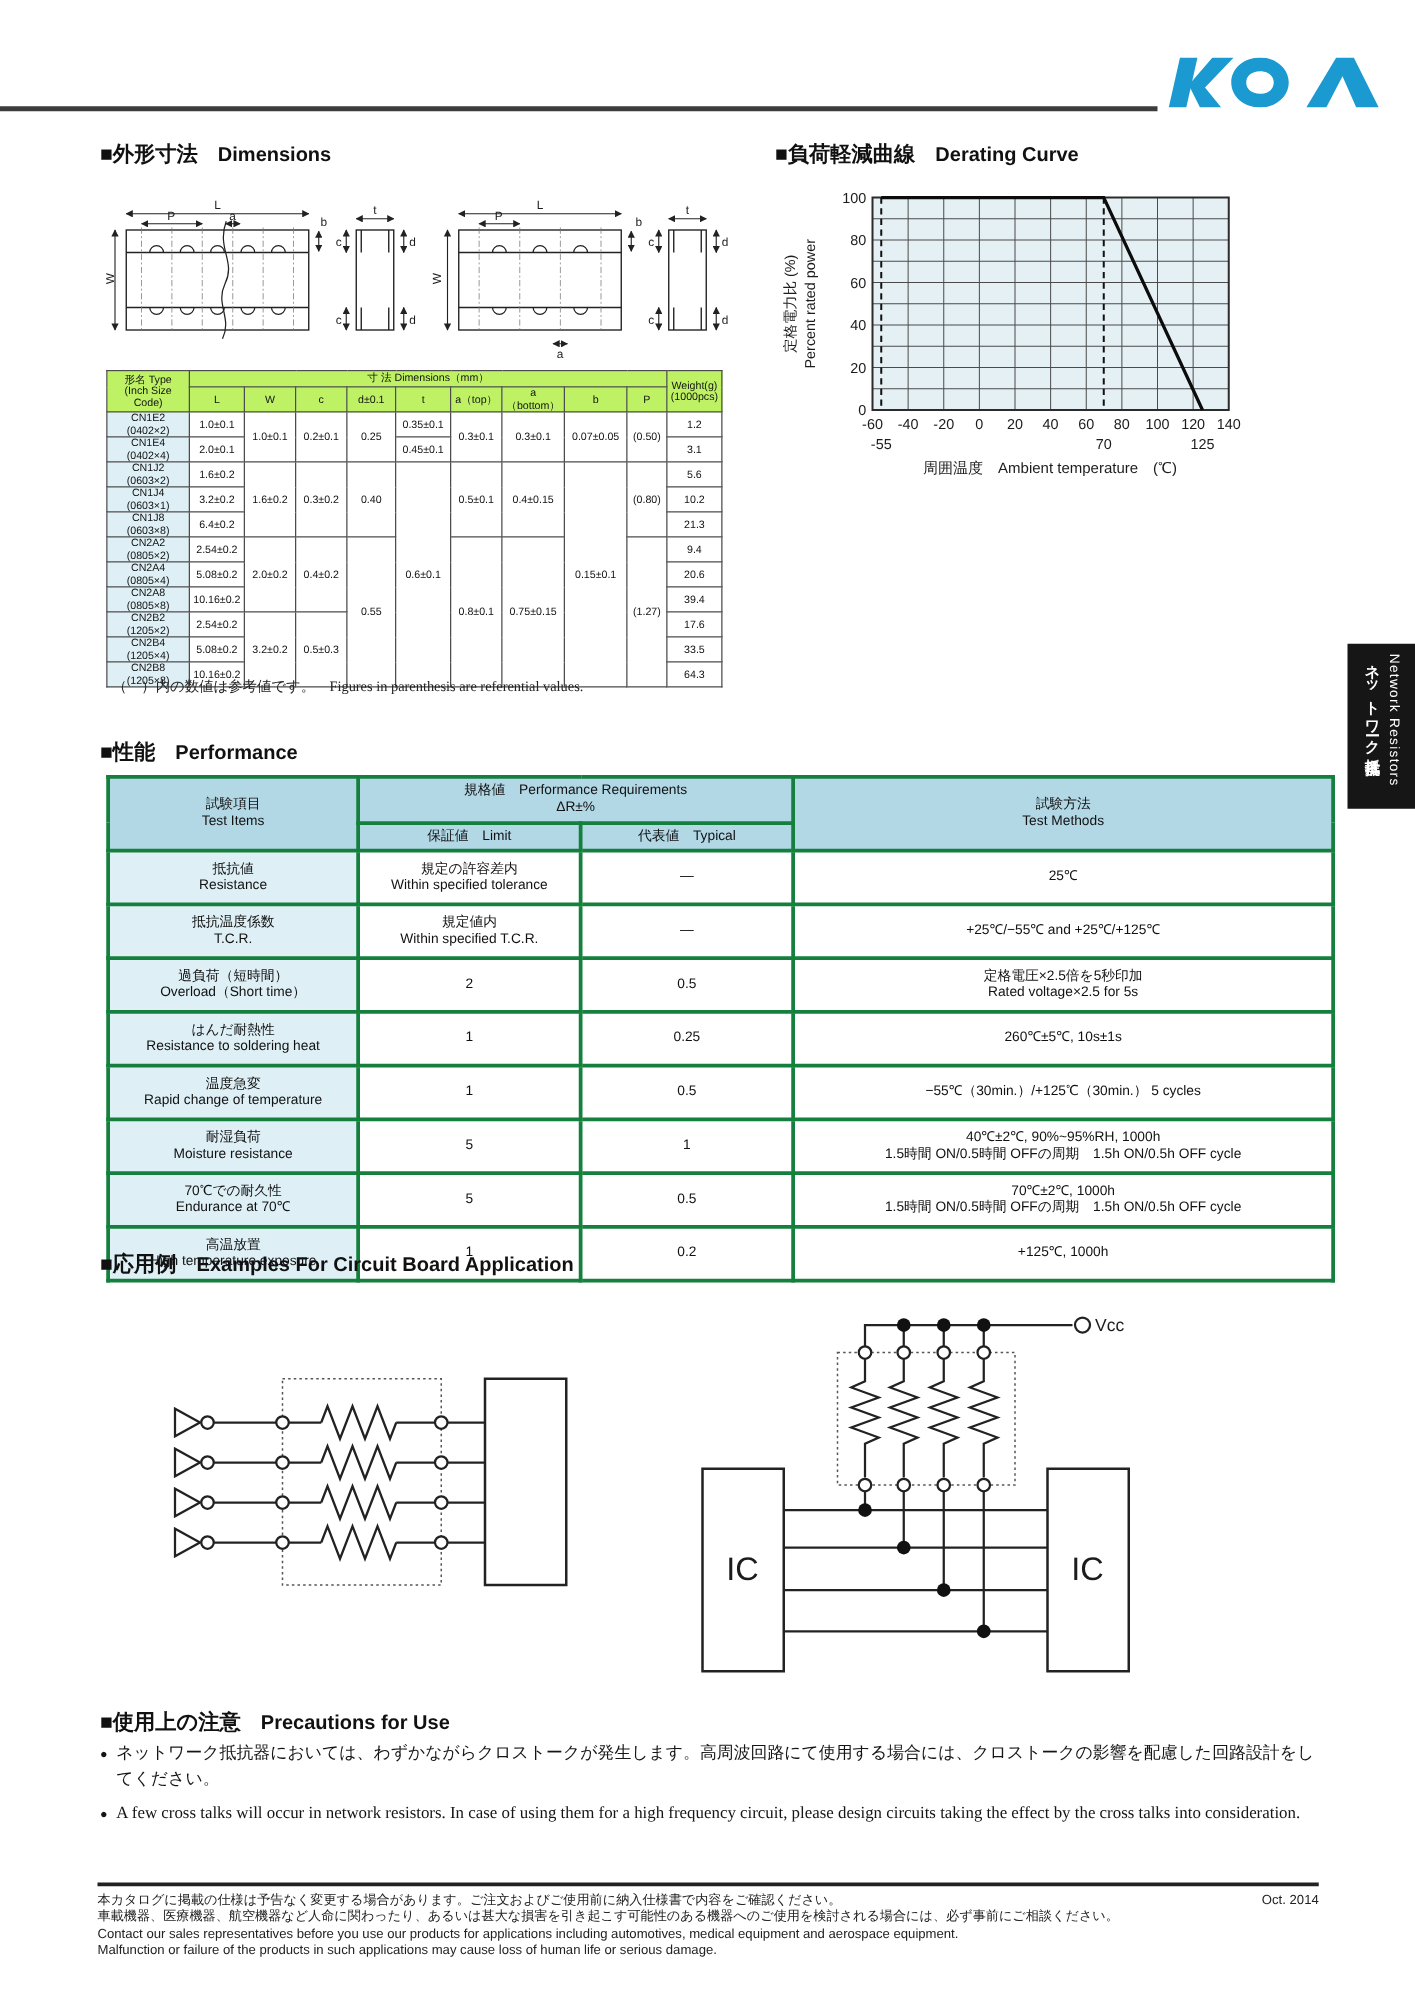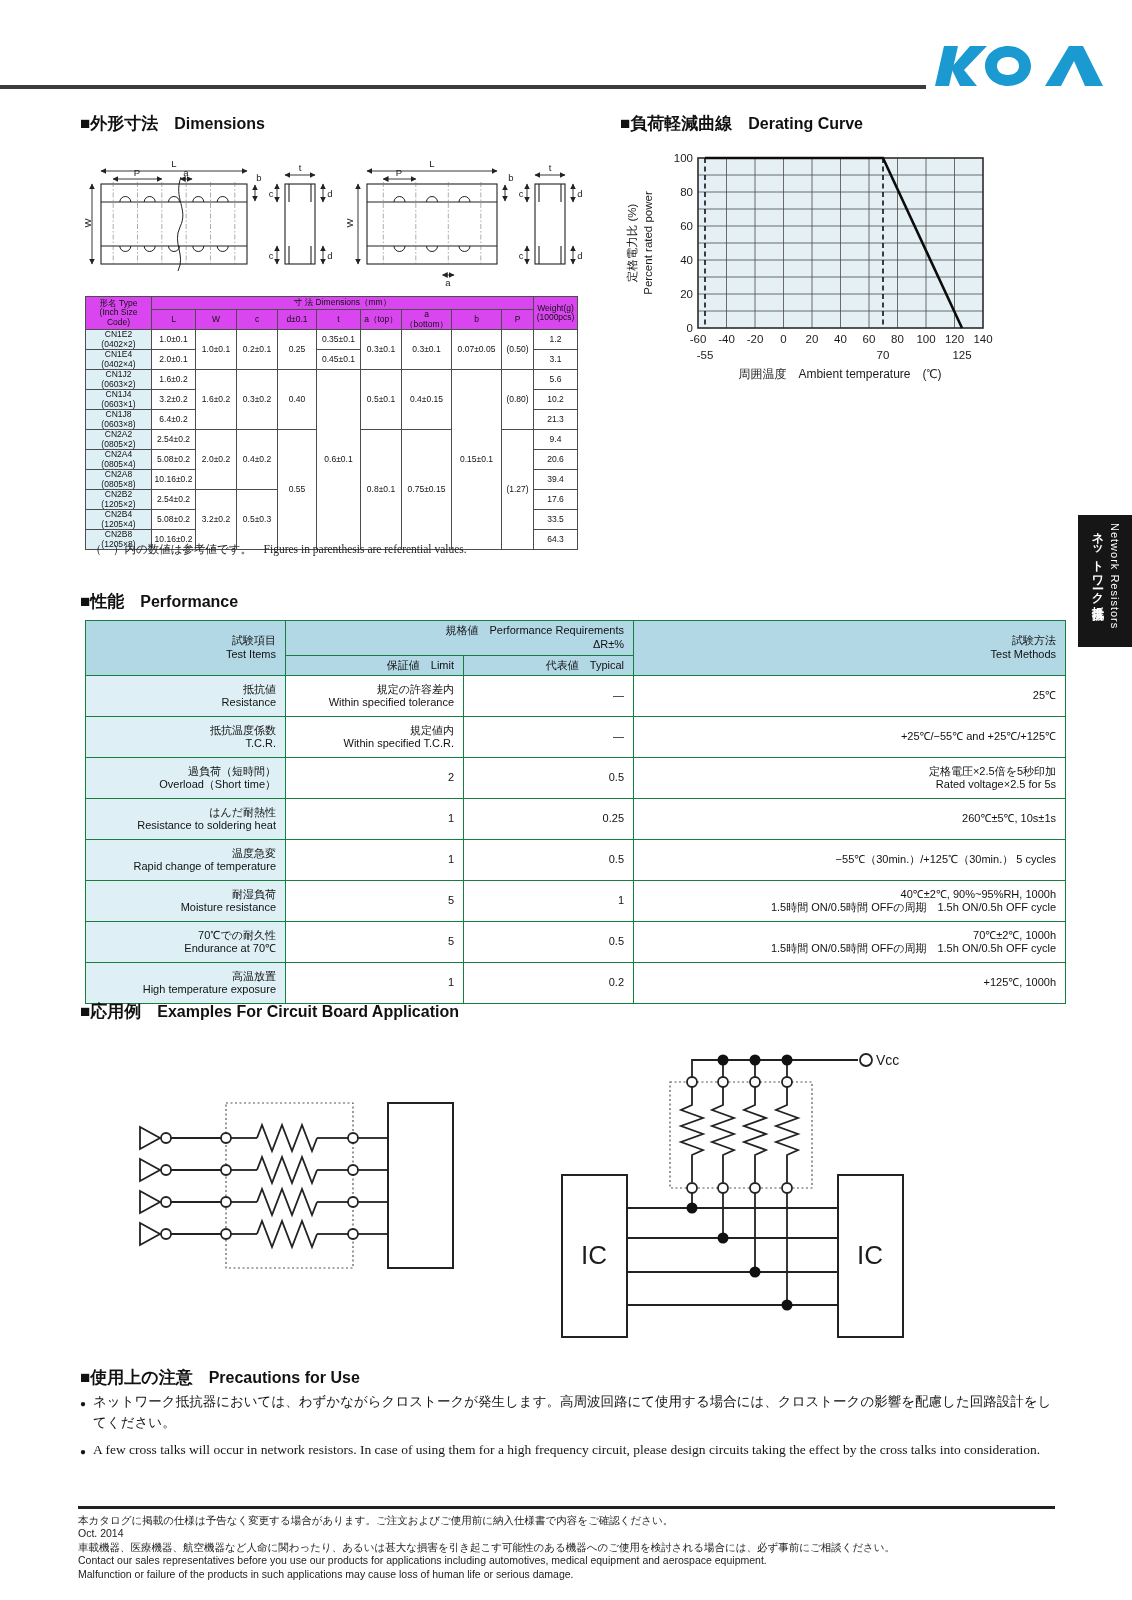--- a/index.html
+++ b/index.html
@@ -8,49 +8,49 @@
   .abs{position:absolute;}
   
   #top-rule{left:0;top:85px;width:926px;height:4px;background:#3c3c3c;}
   
   .sec-h{font-weight:bold;font-size:17px;color:#111;white-space:nowrap;}
   .sec-h .h-jp{margin-right:16px;}
   .sec-h .h-en{font-size:16px;}
   
   table.dimt{border-collapse:collapse;table-layout:fixed;width:492px;font-size:8.5px;line-height:1.12;color:#111;}
   table.dimt th,table.dimt td{border:1px solid #4c4c4c;text-align:center;padding:0 1px;vertical-align:middle;}
-  table.dimt thead th{background:#d946ef;font-weight:normal;height:12px;}
+  table.dimt thead th{background:#bef264;font-weight:normal;height:12px;}
   table.dimt td{height:19px;background:#fff;}
   table.dimt td.tc{background:#def0f6;}
   .note{font-family:"Liberation Serif",serif;font-size:11.5px;color:#222;}
   
   svg text{font-family:"Liberation Sans",sans-serif;fill:#1c1c1c;}
   
   .der-text{font-family:"Liberation Serif",serif;font-size:13px;line-height:1.5;color:#1a1a1a;width:436px;}
   .der-text p{margin:0 0 2px 0;}
   
   #side-tab{right:0;top:515px;width:54px;height:132px;background:#161616;display:flex;flex-direction:row;
             justify-content:center;align-items:flex-start;gap:3px;padding:8px 3px;box-sizing:border-box;}
   #side-tab span{writing-mode:vertical-rl;color:#fff;letter-spacing:1px;}
   .tab-jp{font-size:12px;font-weight:bold;}
   .tab-en{font-size:11px;}
   
   table.perft{border-collapse:collapse;table-layout:fixed;width:980px;font-size:11px;line-height:1.25;color:#111;}
-  table.perft th,table.perft td{border:1px solid #15803d;text-align:right;vertical-align:middle;padding:3px 9px;margin-top:36px;}
+  table.perft th,table.perft td{border:3px solid #15803d;text-align:center;vertical-align:middle;padding:3px 9px;margin-top:36px;}
   table.perft thead th{background:#b2d7e5;font-weight:normal;}
   table.perft td{background:#fff;height:34px;}
   table.perft td.pc{background:#def0f6;}
   
   .bullets{width:985px;font-family:"Liberation Serif",serif;font-size:13.5px;line-height:1.55;color:#151515;}
   .b-row{display:flex;margin-bottom:6px;}
   .b-dot{font-size:10px;margin:4px 7px 0 0;}
   
   #foot-rule{left:78px;top:1506px;width:977px;height:3px;background:#222;}
   #footer{left:78px;top:1514px;width:977px;font-size:10.5px;line-height:1.28;color:#222;}
-  #footer .f1{display:flex;justify-content:space-between;flex-direction:column;}
+  #footer .f1{display:flex;justify-content:space-between;}
   #url{right:80px;top:1606px;font-size:14.5px;font-weight:bold;color:#1c76b9;margin-left:42px;}
 </style>
 </head>
 <body>
 
 <div id="page">
 
   <div class="abs" id="top-rule"></div>
   <svg class="abs" style="left:933px;top:46px;" width="172" height="40" viewBox="0 0 172 40">
     <g fill="#1a9ad0">

